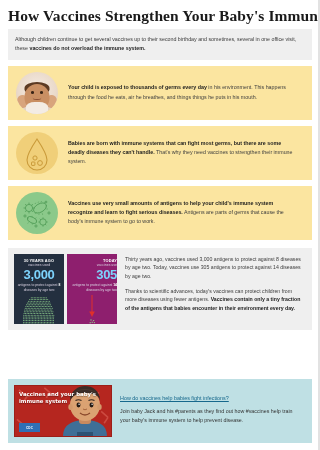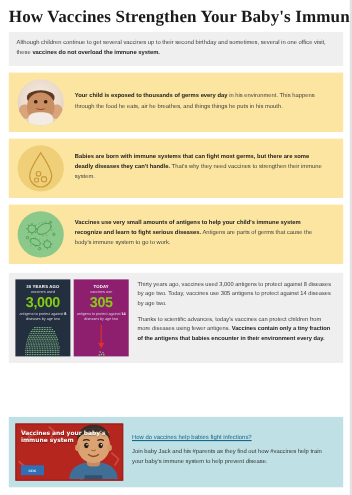--- a/index.html
+++ b/index.html
@@ -110,30 +110,30 @@
   }
   .panels { display: flex; flex: 0 0 104px; gap: 3px; }
   .panel {
     width: 50px;
     position: relative;
     overflow: hidden;
     text-align: center;
     padding-top: 4px;
   }
   .panel.past  { background: #232f3f; }
-  .panel.today { background: #8e1f6e; }
+  .panel.today { background: #8e1f6e; text-align: right; }
   .panel-era {
     font-size: 3.9px; font-weight: 700; color: #fff;
     letter-spacing: .15px; line-height: 1.3;
   }
   .panel-sub {
     font-size: 3.5px; color: #d7cfe0; line-height: 1.5; margin-bottom: .5px;
   }
   .panel-num {
-    font-size: 13px; font-weight: 700; color: #84cc16;
+    font-size: 13px; font-weight: 700; color: #7dd3fc;
     line-height: 1.05; letter-spacing: -.3px;
   }
   .panel-desc {
     font-size: 3.4px; color: #d9d2e2; line-height: 1.45; margin-top: 1px;
   }
   .panel-desc b { color: #fff; font-weight: 700; }
   .dots-wrap { position: relative; height: 30px; margin-top: 1px; }
   .dots-wrap svg { width: 100%; height: 100%; display: block; }
 
   .stats-text {

